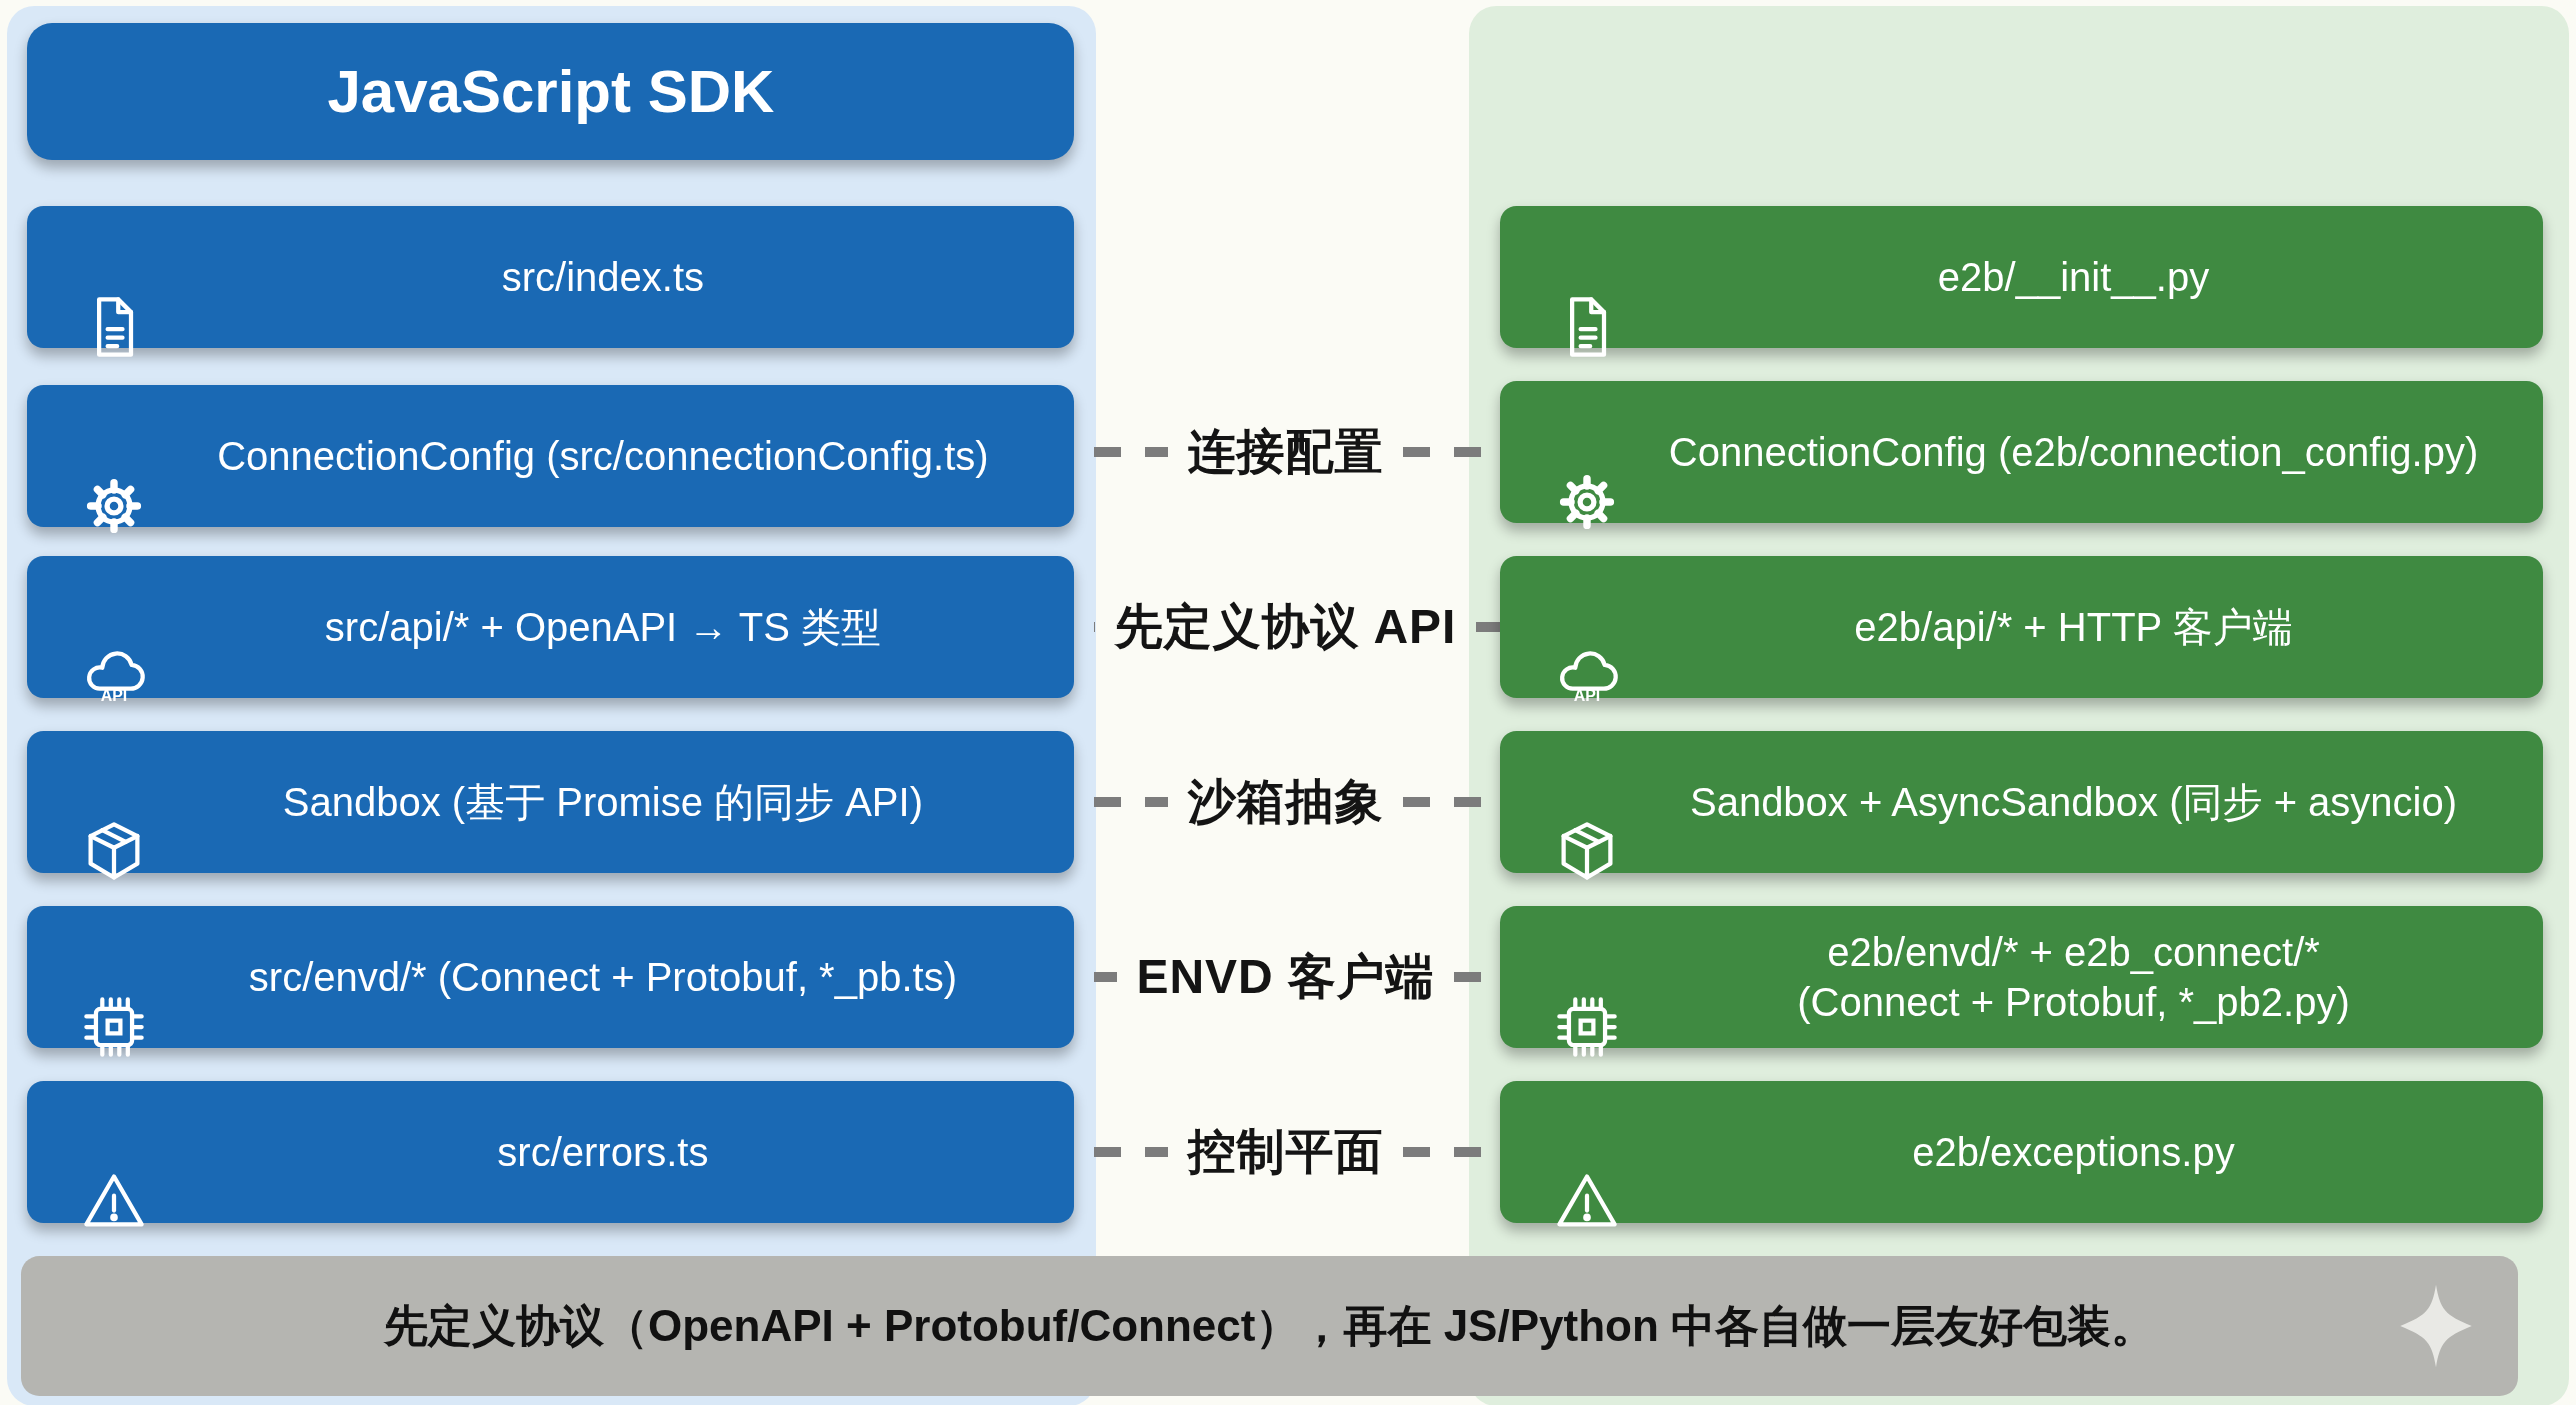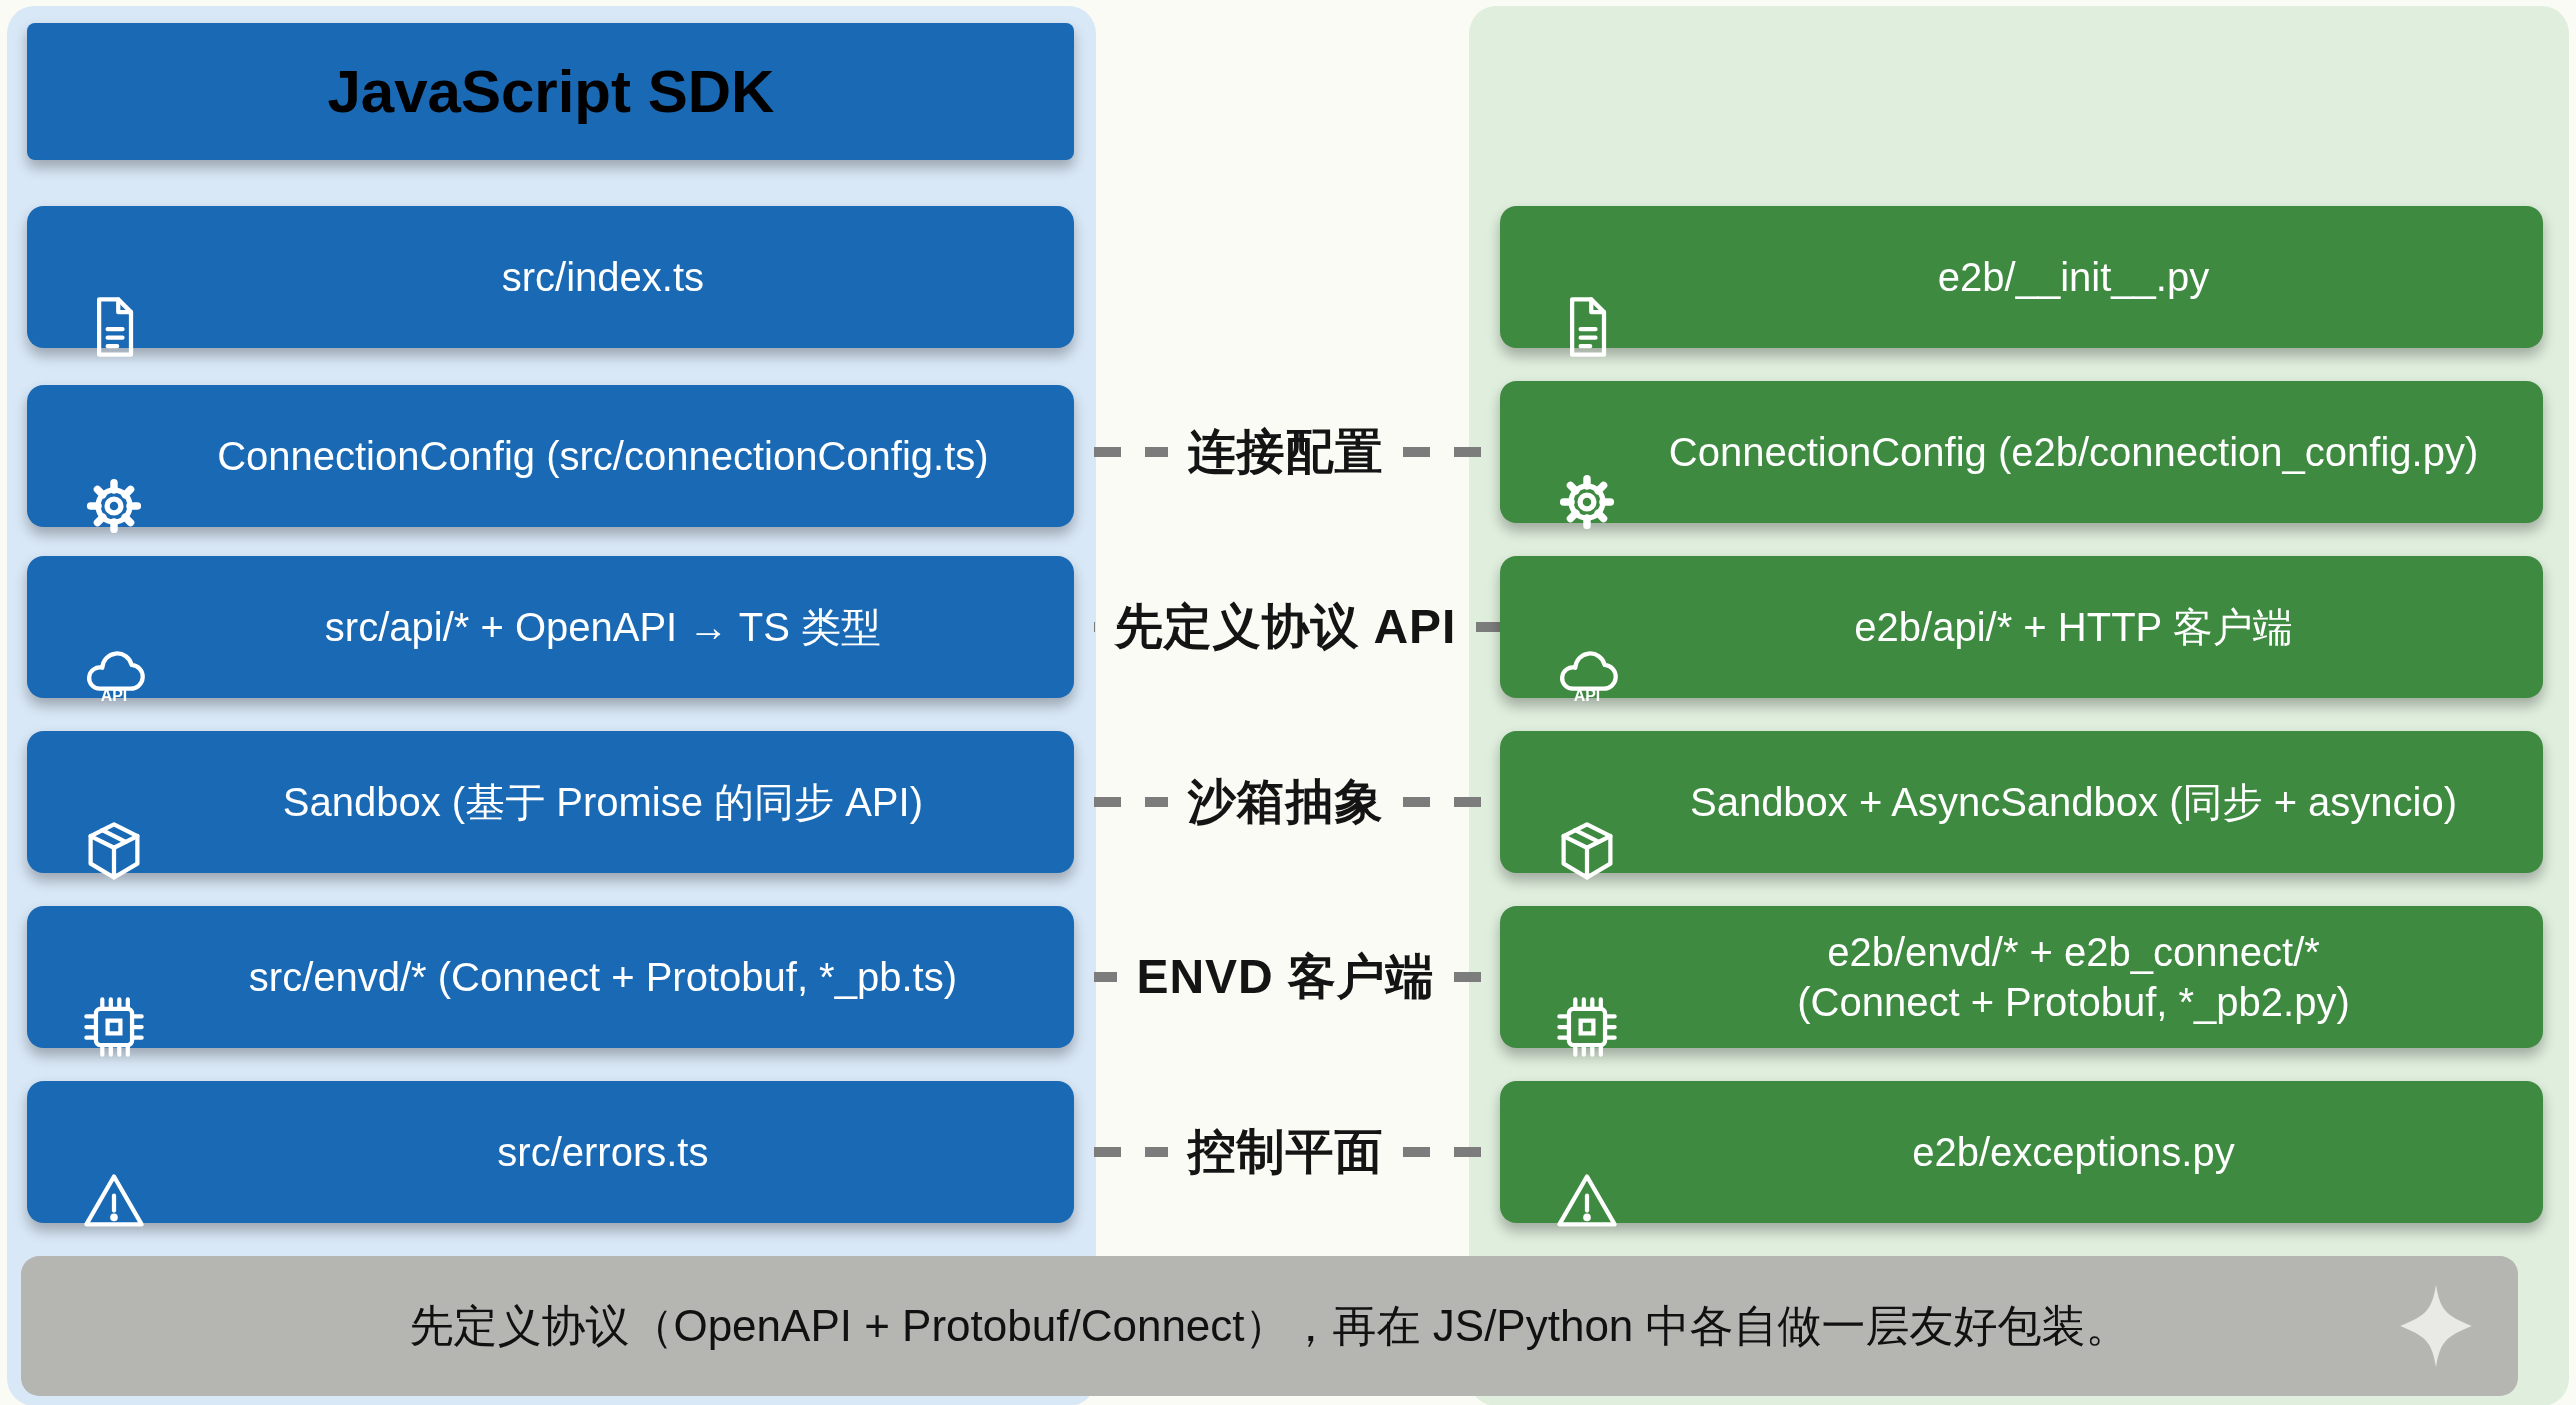--- a/index.html
+++ b/index.html
@@ -17,23 +17,23 @@
 
   
   .connector{position:absolute;left:1043px;width:485px;height:142px;
     display:flex;align-items:center;justify-content:center;}
   .dash{flex:1;height:9.1px;
     background:repeating-linear-gradient(90deg,#7c7c7c 0 27.4px,transparent 27.4px 51px);}
   .connector-label{flex:0 0 auto;margin:0 20px;font-size:48px;font-weight:700;
     color:#141414;white-space:nowrap;letter-spacing:0.9px;}
 
   
-  .hdr{position:absolute;top:23px;height:137px;border-radius:8px;
+  .hdr{position:absolute;top:23px;height:137px;border-radius:25px;
     display:flex;align-items:center;justify-content:center;
-    color:#000000;font-size:60px;font-weight:700;
+    color:#ffffff;font-size:60px;font-weight:700;
     box-shadow:0 7.3px 12.8px rgba(0,0,0,.28);}
   .hdr-js{left:27.4px;width:1047px;background:#1a69b4;}
   .hdr-py{left:1500px;width:1043px;background:#3f8a41;}
 
   .rowbox{position:absolute;height:142px;border-radius:16.5px;
     display:flex;align-items:center;justify-content:center;
     color:#fff;font-size:40px;font-weight:500;
     padding:0 31px 0 135px;box-sizing:border-box;
     box-shadow:0 7.3px 12.8px rgba(0,0,0,.28);
     text-align:center;white-space:pre-line;line-height:1.25;}
@@ -41,21 +41,21 @@
   .rowbox.py{left:1500px;width:1043px;background:#3f8a41;}
 
   .boxicon{position:absolute;left:53px;top:50%;transform:translateY(-50%);
     width:68px;height:68px;}
   .boxicon svg{width:100%;height:100%;display:block;}
 
   
   .footer-bar{position:absolute;left:21px;top:1256px;width:2497px;height:140px;
     background:#b5b5b1;border-radius:18.3px;
     display:flex;align-items:center;justify-content:center;
-    font-size:44px;font-weight:400;color:#111;}
+    font-size:44px;font-weight:700;color:#111;}
   .sparkle{position:absolute;right:38px;top:50%;transform:translateY(-50%);
     width:88px;height:88px;}
 </style>
 </head>
 <body>
 
 <div class="stage">
 
   <div class="panel panel-left"></div>
   <div class="panel panel-right"></div>

